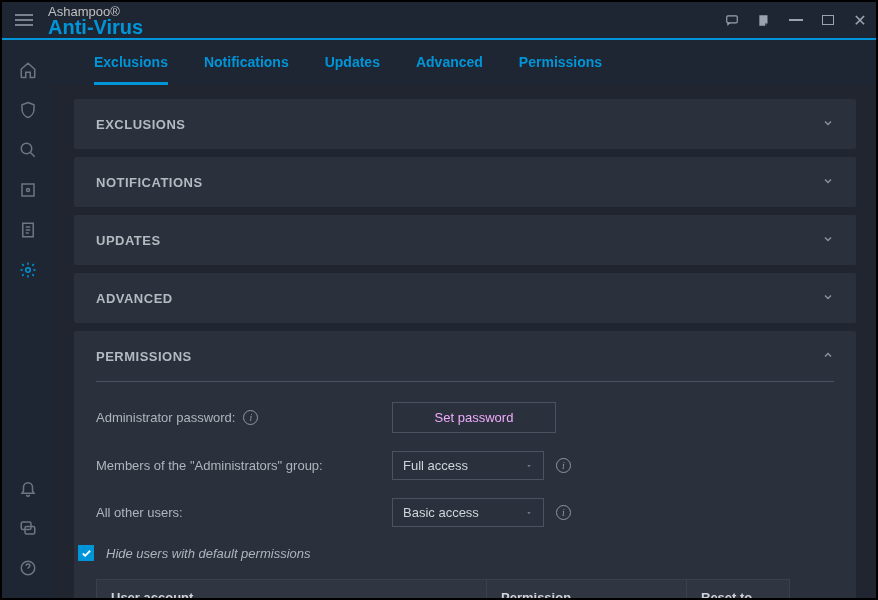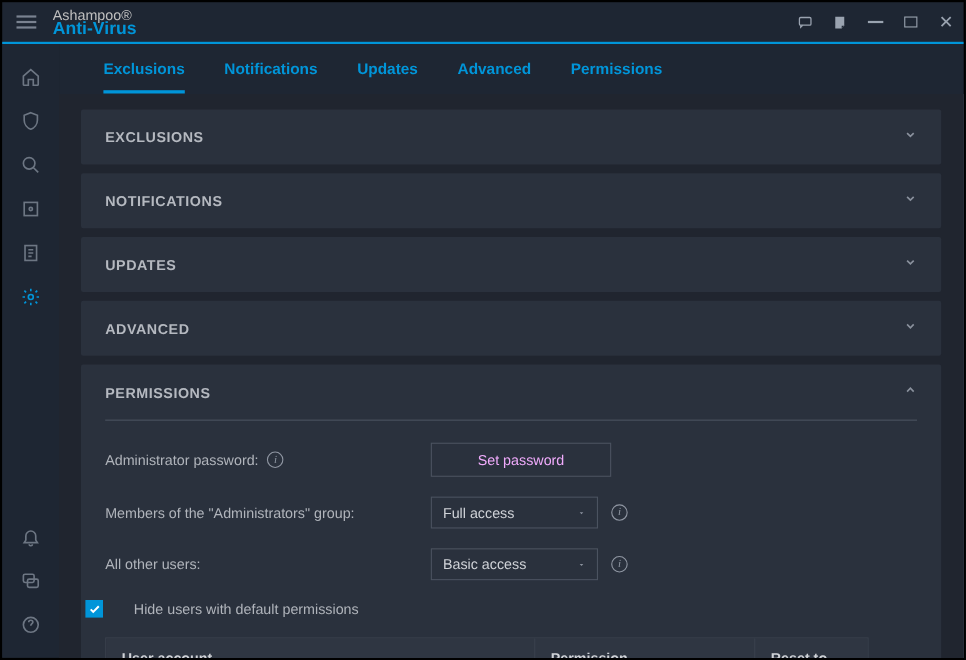--- a/index.html
+++ b/index.html
@@ -3,21 +3,21 @@
 <meta charset="utf-8">
 <style>
 * { box-sizing: border-box; margin: 0; padding: 0; font-family: 'Segoe UI', Arial, sans-serif; }
 body { background: #000; width: 878px; height: 600px; overflow: hidden; }
 .app { background: #1e2633; width: 878px; height: 600px; border: 2px solid #000; position: relative; display: flex; flex-direction: column; }
 
 .titlebar { height: 38px; display: flex; align-items: center; padding: 0 8px; border-bottom: 2px solid #0095d9; }
 .menu-btn { width: 28px; height: 28px; display: flex; flex-direction: column; justify-content: center; align-items: center; gap: 3px; margin-right: 10px; cursor: pointer; }
 .menu-btn div { width: 18px; height: 2px; background: #7a8290; }
 .brand-sup { font-size: 13px; color: #c0c0c0; margin-bottom: -2px; }
-.brand { font-size: 16px; font-weight: bold; color: #0095d9; line-height: 1; }
+.brand { font-size: 20px; font-weight: bold; color: #0095d9; line-height: 1; }
 .titlebar-spacer { flex: 1; }
 .titlebar-icons { display: flex; gap: 16px; align-items: center; }
 .titlebar-icons .ti { width: 16px; height: 16px; color: #9aa3b0; cursor: pointer; display: flex; align-items: center; justify-content: center; }
 .ti svg { width: 14px; height: 14px; }
 .win-min { width: 14px; height: 2px; background: #9aa3b0; }
 .win-max { width: 12px; height: 10px; border: 1.5px solid #9aa3b0; }
 .win-close { font-size: 16px; color: #9aa3b0; }
 
 .body { flex: 1; display: flex; overflow: hidden; }
 
@@ -48,21 +48,21 @@
 
 .row { display: flex; align-items: center; margin-bottom: 18px; }
 .row-label { flex: 0 0 296px; color: #b0b4bb; font-size: 13px; display: flex; align-items: flex-end; gap: 8px; }
 .info-icon { width: 15px; height: 15px; border: 1.5px solid #9097a3; border-radius: 50%; display: inline-flex; align-items: center; justify-content: center; font-size: 10px; color: #9097a3; font-style: italic; font-family: Georgia, serif; cursor: pointer; }
 .row-control { display: flex; align-items: center; gap: 12px; }
 
 .btn-outline { border: 1px solid #4b5360; background: transparent; color: #f0abfc; font-size: 13px; padding: 7px 40px; cursor: pointer; width: 164px; text-align: center; }
 .select { border: 1px solid #4b5360; background: #2a313d; color: #d0d3d8; font-size: 13px; padding: 6px 10px; width: 152px; display: flex; justify-content: space-between; align-items: center; cursor: pointer; }
 .select-chev svg { width: 8px; height: 8px; color: #8a919d; }
 
-.check-row { display: flex; align-items: center; gap: 28px; margin: 6px 0 18px -18px; }
+.check-row { display: flex; align-items: center; gap: 12px; margin: 6px 0 18px -18px; font-style: italic; }
 .checkbox { width: 16px; height: 16px; background: #0095d9; display: flex; align-items: center; justify-content: center; cursor: pointer; }
 .checkbox svg { width: 11px; height: 11px; color: #fff; }
 .check-label { color: #b0b4bb; font-size: 13px; }
 
 .table { border: 1px solid #3a414d; width: 694px; margin-left: 0; }
 .thead { display: flex; background: #2f3642; }
 .thead .th { padding: 10px 14px; font-size: 13px; font-weight: 600; color: #d0d3d8; border-right: 1px solid #3a414d; }
 .th:last-child { border-right: none; }
 .th-user { flex: 0 0 390px; }
 .th-perm { flex: 0 0 200px; }

